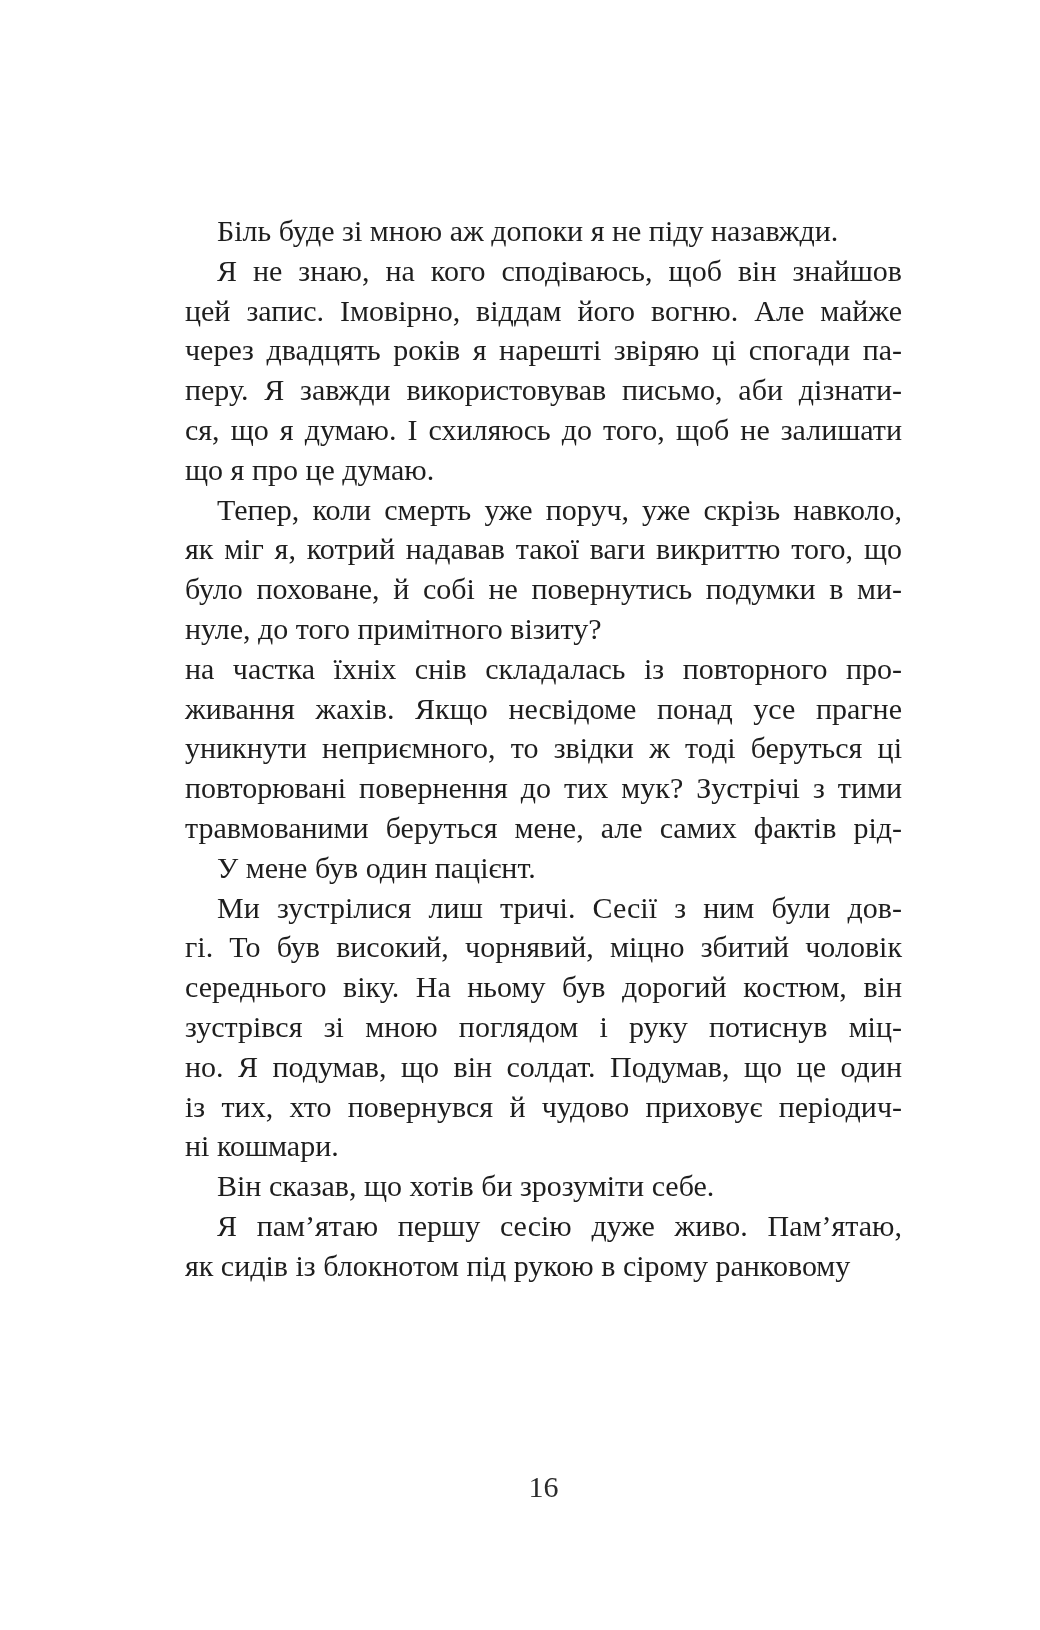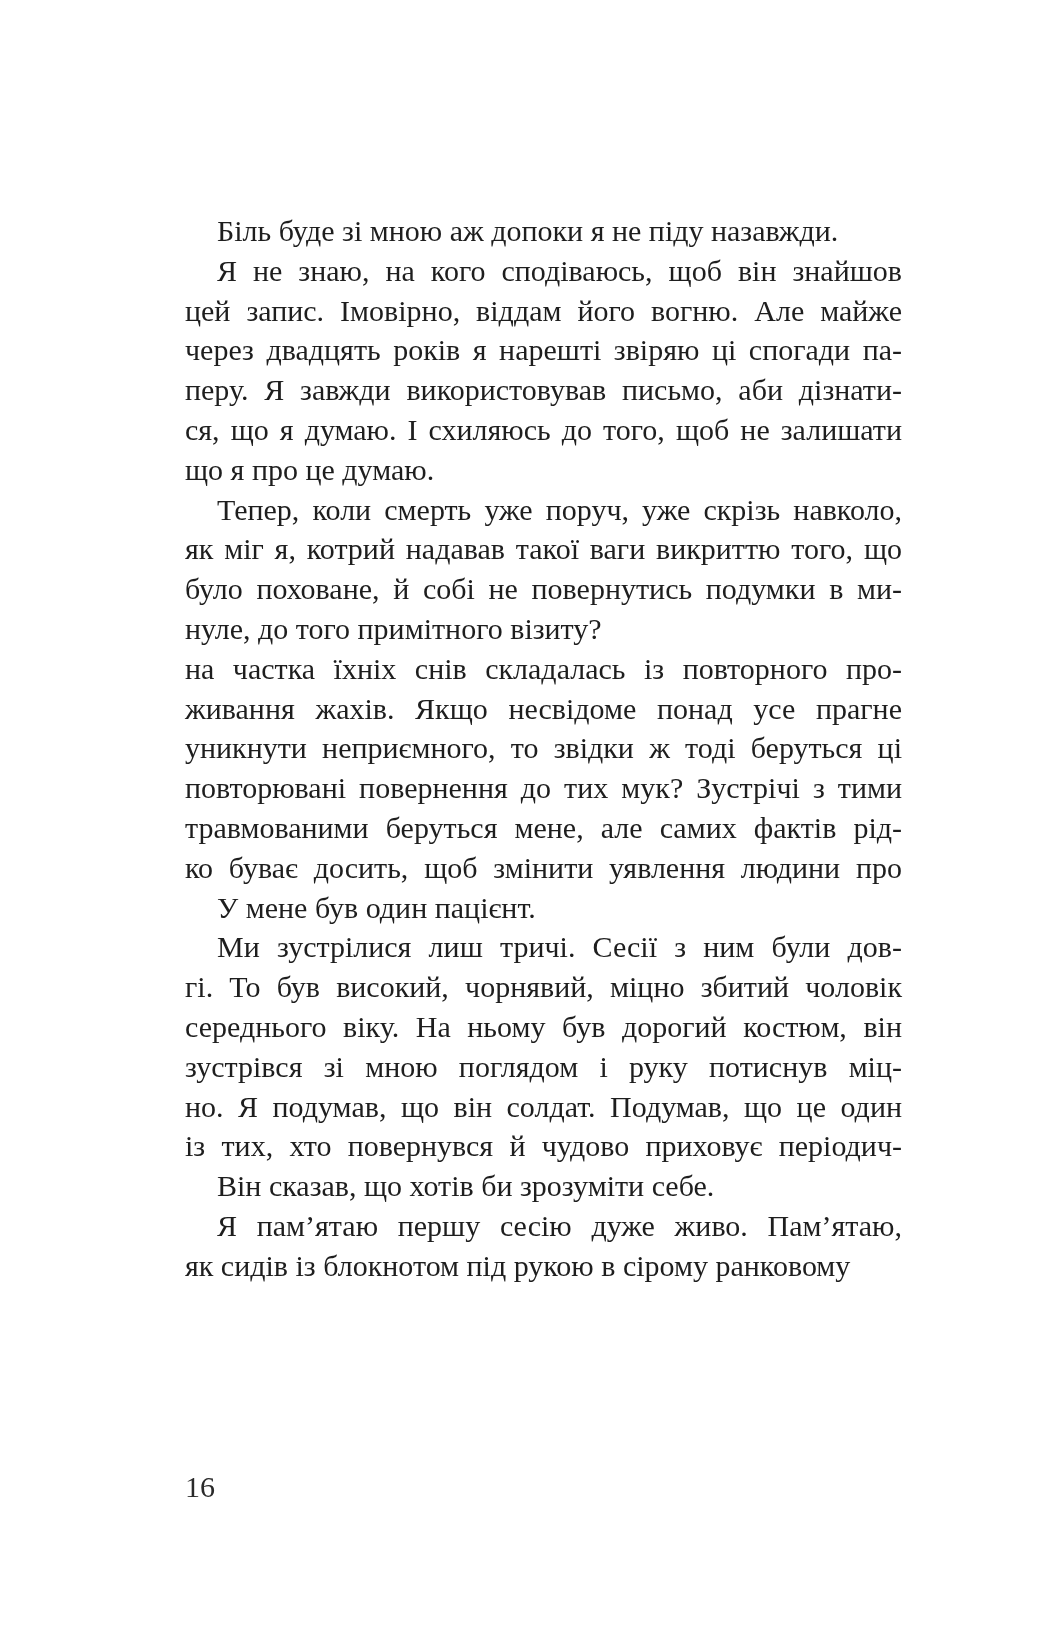--- a/index.html
+++ b/index.html
@@ -42,21 +42,21 @@
   }
   .text-line.last {
     text-align: left;
     text-align-last: left;
   }
   .folio {
     position: absolute;
     left: 185px;
     top: 1470px;
     width: 717px;
-    text-align: left;
+    text-align: center;
     font-size: 30px;
     line-height: 34px;
     color: #2a2a2a;
   }
 </style>
 </head>
 <body>
 
 <div class="page">
   <div class="text-block">
@@ -76,32 +76,32 @@
         <div class="text-line">як міг я, котрий надавав такої ваги викриттю того, що</div>
         <div class="text-line">було поховане, й собі не повернутись подумки в ми-</div>
         <div class="text-line last">нуле, до того примітного візиту?</div>
       </div>
       <div class="paragraph">
         <div class="text-line">на частка їхніх снів складалась із повторного про-</div>
         <div class="text-line">живання жахів. Якщо несвідоме понад усе прагне</div>
         <div class="text-line">уникнути неприємного, то звідки ж тоді беруться ці</div>
         <div class="text-line">повторювані повернення до тих мук? Зустрічі з тими</div>
         <div class="text-line">травмованими беруться мене, але самих фактів рід-</div>
-        <div class="text-line">ко буває досить, щоб змінити уявлення людини про</div>
       </div>
       <div class="paragraph">
         <div class="text-line first last">У мене був один пацієнт.</div>
       </div>
       <div class="paragraph">
         <div class="text-line first">Ми зустрілися лиш тричі. Сесії з ним були дов-</div>
         <div class="text-line">гі. То був високий, чорнявий, міцно збитий чоловік</div>
         <div class="text-line">середнього віку. На ньому був дорогий костюм, він</div>
         <div class="text-line">зустрівся зі мною поглядом і руку потиснув міц-</div>
         <div class="text-line">но. Я подумав, що він солдат. Подумав, що це один</div>
         <div class="text-line">із тих, хто повернувся й чудово приховує періодич-</div>
+        <div class="text-line last">ні кошмари.</div>
       </div>
       <div class="paragraph">
         <div class="text-line first last">Він сказав, що хотів би зрозуміти себе.</div>
       </div>
       <div class="paragraph">
         <div class="text-line first">Я пам’ятаю першу сесію дуже живо. Пам’ятаю,</div>
         <div class="text-line last">як сидів із блокнотом під рукою в сірому ранковому</div>
       </div>
     </div>
   <div class="folio">16</div>

